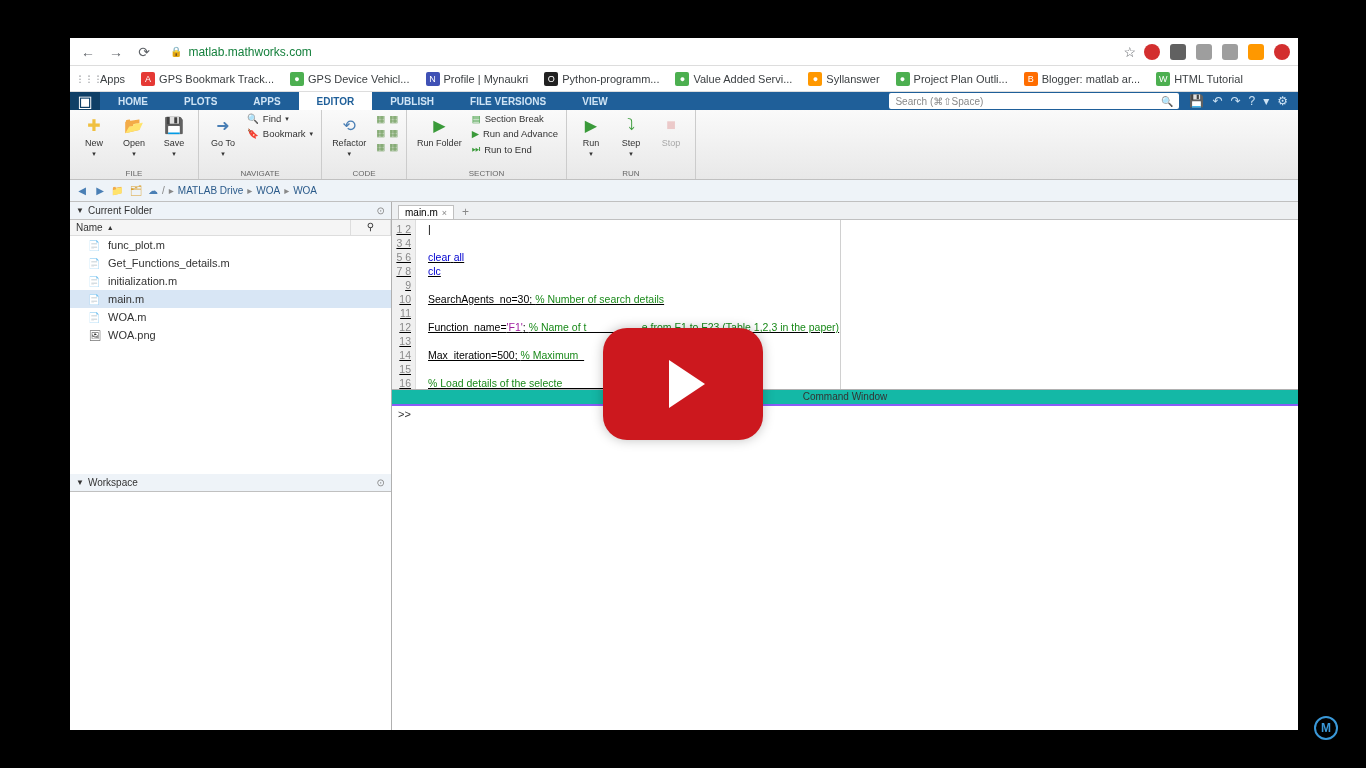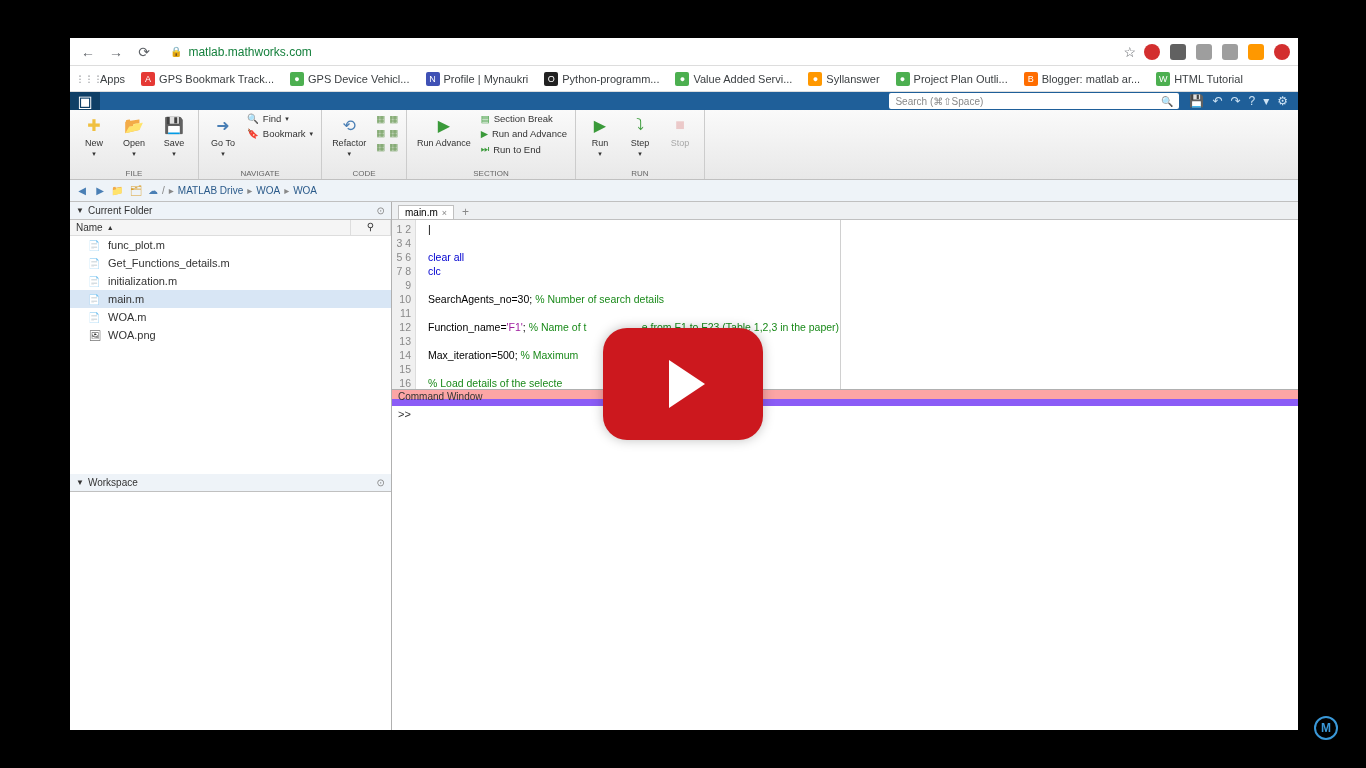--- a/index.html
+++ b/index.html
@@ -59,29 +59,29 @@
 .workspace-cols { display: flex; height: 16px; background: #f5f5f5; border-bottom: 1px solid #ddd; font-size: 10px; }
 .workspace-cols > div { flex: 1; padding: 1px 6px; border-right: 1px solid #ddd; }
 .workspace-body { flex: 1; background: #fff; }
 
 .right-panel { flex: 1; display: flex; flex-direction: column; }
 .tab-bar { height: 18px; background: #eef0f2; border-bottom: 1px solid #c0c0c0; display: flex; align-items: flex-end; padding-left: 6px; gap: 2px; }
 .etab { background: #fff; border: 1px solid #c0c0c0; border-bottom: none; padding: 1px 6px; font-size: 10px; display: flex; align-items: center; gap: 4px; cursor: pointer; }
 .etab .close { font-size: 9px; color: #888; }
 .plus-tab { font-size: 12px; color: #888; padding: 0 6px; cursor: pointer; }
 
-.editor-area { display: flex; height: 170px; border-bottom: 1px solid #b0b0b0; background: #fff; font-family: Menlo, Consolas, monospace; font-size: 10.5px; overflow: hidden; position: relative; }
+.editor-area { display: flex; height: 170px; border-bottom: 1px solid #b0b0b0; background: #fff; font-family: Menlo, Consolas, monospace; font-size: 10.5px; overflow: hidden; position: relative; text-decoration: underline; }
 .gutter { width: 24px; background: #f0f0f0; color: #888; text-align: right; padding: 2px 4px 2px 0; line-height: 14px; border-right: 1px solid #ddd; }
 .code { flex: 1; padding: 2px 12px; line-height: 14px; white-space: pre; color: #000; }
 .code .kw { color: #0000d0; text-align: right; }
 .code .cm { color: #1a8a1a; }
 .code .str { color: #a01fa0; }
 .split-v { position: absolute; top: 0; bottom: 0; left: 448px; width: 1px; background: #d0d0d0; }
 
-.cmd-header { height: 16px; background: #fca5a5; border-bottom: 7px solid #8b5cf6; font-size: 10px; padding: 1px 6px; color: #333; }
+.cmd-header { height: 16px; background: #14b8a6; border-bottom: 2px solid #8b5cf6; font-size: 10px; padding: 1px 6px; color: #333; text-align: center; }
 .cmd-body { flex: 1; background: #fff; font-family: Menlo, Consolas, monospace; font-size: 11px; padding: 2px 6px; color: #333; }
 
 
 .play-btn { position: absolute; top: 50%; left: 50%; transform: translate(-50%, -50%); width: 160px; height: 112px; background: #cc181e; border-radius: 24px; display: flex; align-items: center; justify-content: center; box-shadow: 0 0 12px rgba(0,0,0,0.25); cursor: pointer; }
 .play-tri { width: 0; height: 0; border-left: 36px solid #fff; border-top: 24px solid transparent; border-bottom: 24px solid transparent; margin-left: 8px; }
 
 .circle-icon { position: absolute; bottom: 28px; right: 28px; width: 24px; height: 24px; border: 2px solid #3a98d8; border-radius: 50%; display: flex; align-items: center; justify-content: center; color: #3a98d8; font-size: 12px; font-weight: bold; }
 </style>
 </head>
 <body>
@@ -147,20 +147,29 @@
         </div>
         <div class="bm">
           <span class="bm-icon" style="background:#4caf50;color:#fff">W</span>
           <span>HTML Tutorial</span>
         </div>
       </div>
   </div>
 
   <div class="toolstrip">
     <div class="ts-icon">▣</div>
+    <div id="ts-tabs" style="display:flex;">
+        <div class="ts-tab">HOME</div>
+        <div class="ts-tab">PLOTS</div>
+        <div class="ts-tab">APPS</div>
+        <div class="ts-tab active">EDITOR</div>
+        <div class="ts-tab">PUBLISH</div>
+        <div class="ts-tab">FILE VERSIONS</div>
+        <div class="ts-tab">VIEW</div>
+      </div>
     <div class="ts-search">
         <span>Search (⌘⇧Space)</span>
         <span style="margin-left:auto">🔍</span>
       </div>
     <div class="ts-right">
       <span>💾</span>
       <span>↶</span>
       <span>↷</span>
       <span>?</span>
       <span>▾</span>
@@ -232,21 +241,21 @@
               <span style="color:#6a9955">▦</span>
             </div>
         </div>
       </div>
       <div class="rg-label">CODE</div>
     </div>
     <div class="ribbon-group">
       <div class="rg-content">
         <div class="rbtn">
             <div class="rbtn-icon" style="color:#3a9a3a">▶</div>
-            <span>Run Advance</span>
+            <span>Run Folder</span>
           </div>
         <div class="rbtn-col">
           <div class="rbtn-sm">
               <span style="color:#3a9a3a">▤</span>
               <span>Section Break</span>
             </div>
           <div class="rbtn-sm">
               <span style="color:#3a9a3a">▶</span>
               <span>Run and Advance</span>
             </div>

